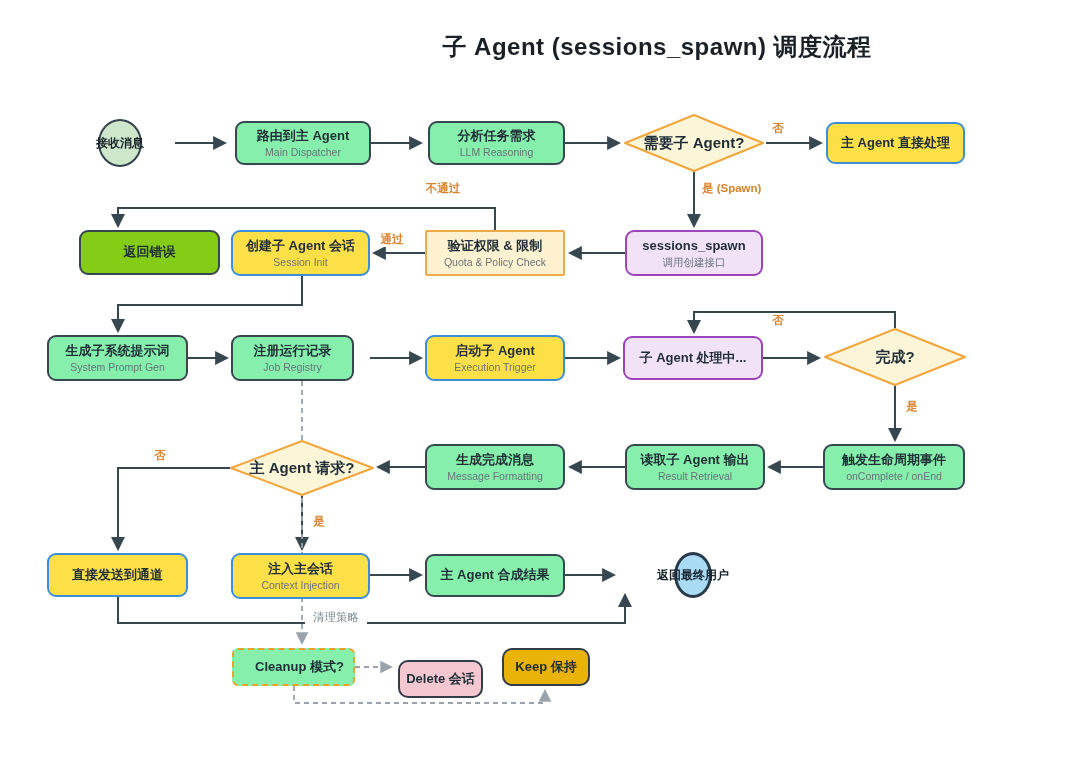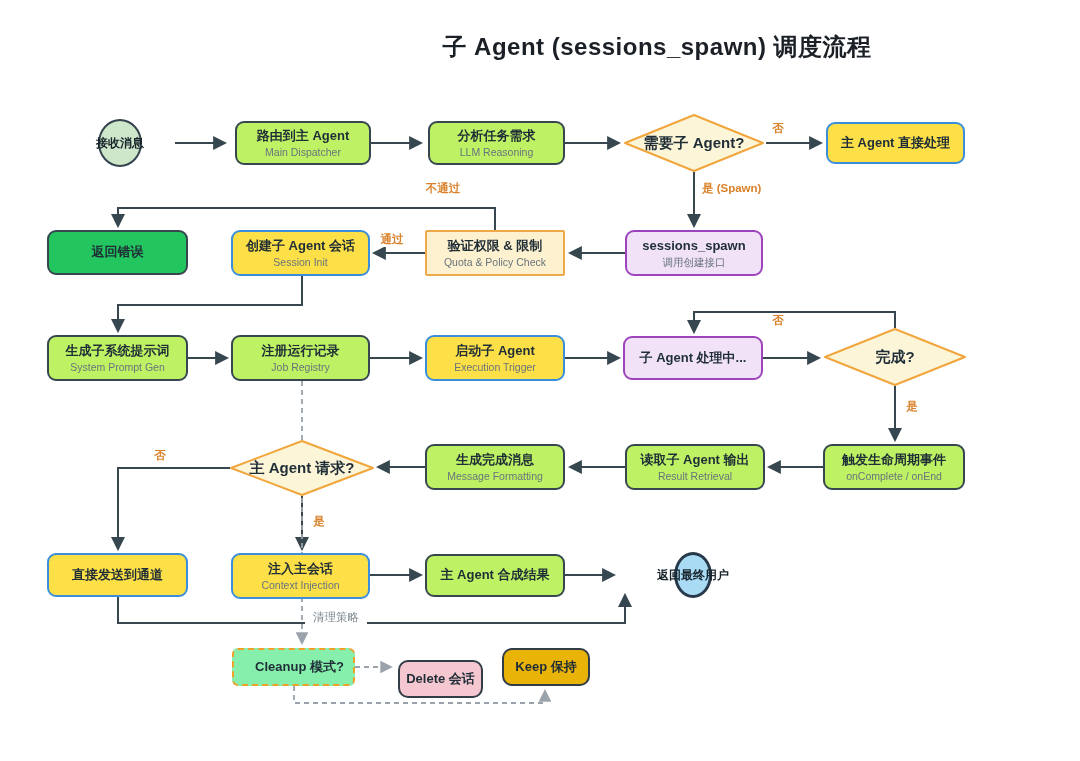--- a/index.html
+++ b/index.html
@@ -5,28 +5,28 @@
   html,body{margin:0;padding:0;background:#ffffff;}
   body{font-family:"Liberation Sans","DejaVu Sans",sans-serif;}
   #canvas{position:relative;width:1080px;height:761px;background:#ffffff;overflow:hidden;}
   #edges{position:absolute;left:0;top:0;width:1080px;height:761px;}
 
   .title{position:absolute;left:332px;top:31px;width:650px;text-align:center;
          font-size:24px;font-weight:bold;color:#1b2026;letter-spacing:.5px;}
 
   .node{position:absolute;box-sizing:border-box;display:flex;flex-direction:column;
         align-items:center;justify-content:center;gap:1px;
-        border:2px solid #37474f;background:#bef264;border-radius:9px;}
+        border:2px solid #37474f;background:#86efac;border-radius:9px;}
   .node .lbl{font-weight:bold;font-size:13px;color:#1f2d37;line-height:1.3;white-space:nowrap;}
   .node .sub{font-size:10.5px;color:#68747c;line-height:1.2;white-space:nowrap;}
 
   .blue{background:#fde047;border-color:#3b8edb;}
   .purple{background:#f1e2f8;border-color:#9d44bd;}
   .yellowrect{background:#fdf1cf;border-color:#efa94a;border-radius:2px;}
-  .pink{background:#22c55e;}
+  .pink{background:#84cc16;margin-left:32px;}
   .delete{background:#f5c7d1;border-color:#333d47;border-radius:10px;margin-top:12px;}
   .keep{background:#eab308;border-color:#333d47;border-radius:10px;}
   .cleanup{background:#86efac;border:2px dashed #efa029;border-radius:6px;padding-left:12px;}
 
   .cnode{position:absolute;}
   .cnode .ell{position:absolute;box-sizing:border-box;border:2px solid #35444e;
               border-radius:50%;}
   .cnode.start .ell{background:#cee6c9;}
   .cnode.end .ell{background:#a9dbf5;border-width:3px;border-color:#27394a;}
   .cnode .clbl{position:absolute;left:0;right:0;top:50%;transform:translateY(-50%);
@@ -132,21 +132,21 @@
   <div class="node purple" style="left:625px;top:230px;width:138px;height:46px;">
     <span class="lbl">sessions_spawn</span>
     <span class="sub">调用创建接口</span>
   </div>
 
   <div class="node" style="left:47px;top:335px;width:141px;height:46px;">
     <span class="lbl">生成子系统提示词</span>
     <span class="sub">System Prompt Gen</span>
   </div>
 
-  <div class="node" style="left:231px;top:335px;width:139px;height:46px;">
+  <div class="node" style="left:231px;top:335px;width:123px;height:46px;">
     <span class="lbl">注册运行记录</span>
     <span class="sub">Job Registry</span>
   </div>
 
   <div class="node blue" style="left:425px;top:335px;width:140px;height:46px;">
     <span class="lbl">启动子 Agent</span>
     <span class="sub">Execution Trigger</span>
   </div>
 
   <div class="node purple" style="left:623px;top:336px;width:140px;height:44px;">

